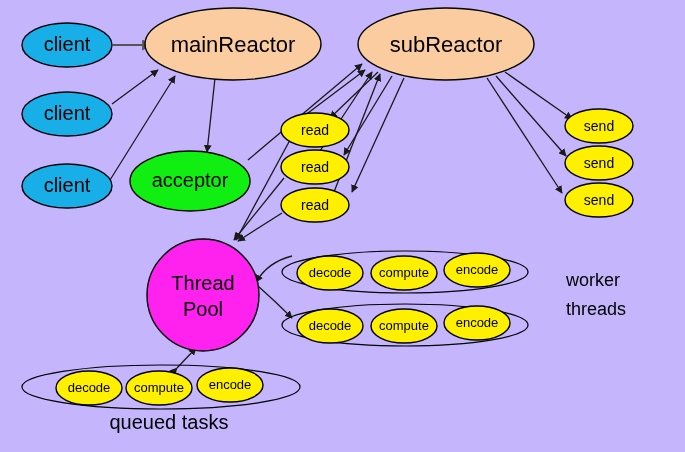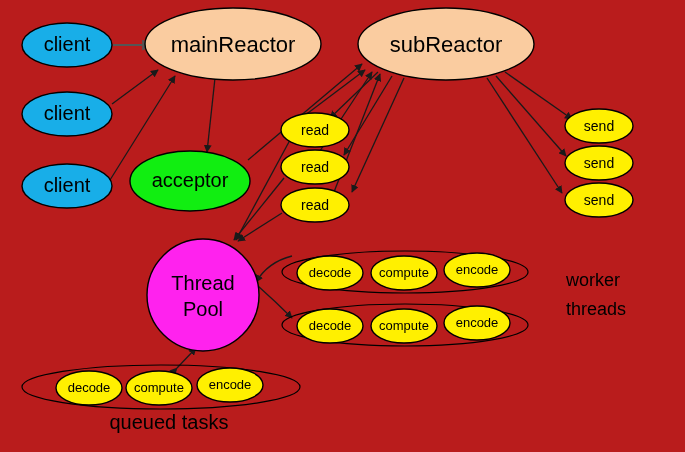--- a/index.html
+++ b/index.html
@@ -8,21 +8,21 @@
     padding: 0;
     background: #ffffff;
   }
   body {
     font-family: "Liberation Sans", sans-serif;
   }
   #diagram-root {
     position: relative;
     width: 685px;
     height: 452px;
-    background: #b91c1c;
+    background: #c4b5fd;
     overflow: hidden;
   }
   #diagram-svg {
     position: absolute;
     left: 0;
     top: 0;
     width: 685px;
     height: 452px;
     display: block;
   }

